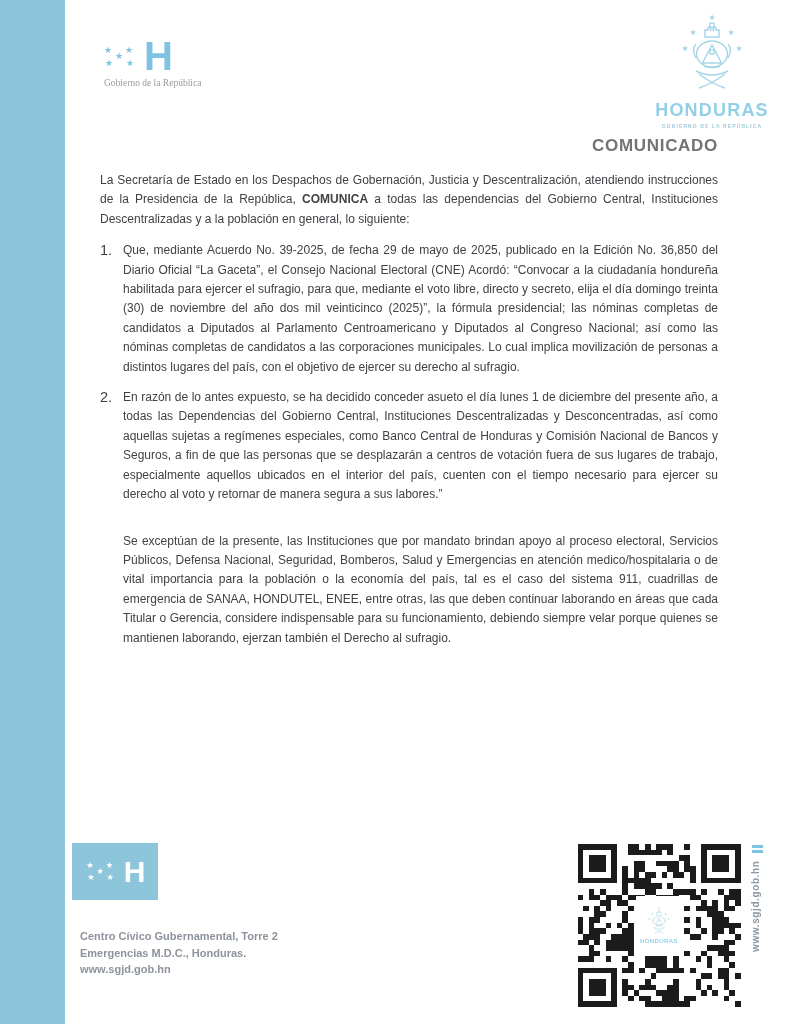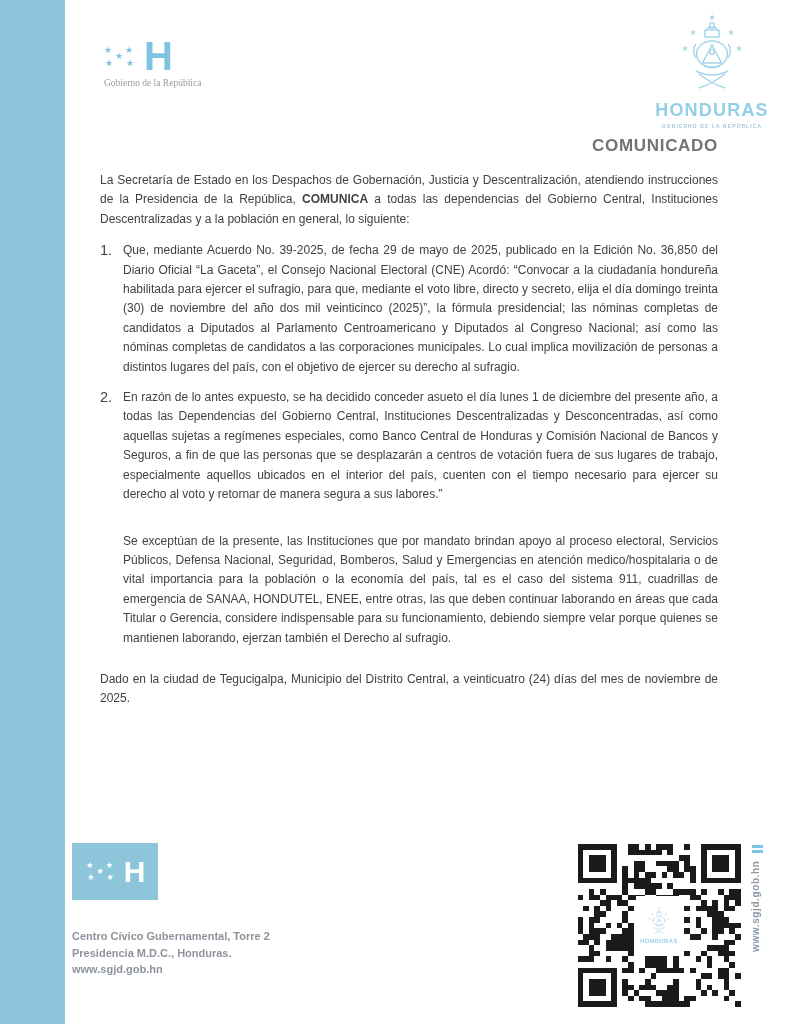--- a/index.html
+++ b/index.html
@@ -35,21 +35,21 @@
   .numbered .para{flex:1;}
   .exception{margin:27px 0 0 23px;}
   .closing{margin-top:22px;}
   .b{font-weight:bold;}
 
   
   .footer-logo{position:absolute;left:72px;top:843px;width:86px;height:57px;background:var(--accent-blue,#8dc6db);
     display:flex;align-items:center;justify-content:center;gap:6px;color:#ffffff;}
   .footer-logo .logo-h{color:#ffffff;font-size:30px;line-height:26px;}
   .footer-logo .stars5{transform:scale(.92);margin-top:3px;}
-  .footer-address{position:absolute;left:72px;top:928px;font-size:11px;font-weight:bold;line-height:16.5px;color:var(--footer-gray,#8d939c);}
+  .footer-address{position:absolute;left:80px;top:928px;font-size:11px;font-weight:bold;line-height:16.5px;color:var(--footer-gray,#8d939c);}
 
   .qr-wrap{position:absolute;left:575px;top:844px;width:168px;height:163px;}
   .qr-wrap svg{display:block;}
   .qr-center{position:absolute;left:61px;top:52px;width:46px;height:58px;background:#ffffff;
     display:flex;flex-direction:column;align-items:center;justify-content:center;color:var(--emblem-blue,#a6d5e7);}
   .qr-center-label{font-size:6px;font-weight:bold;letter-spacing:0.4px;color:var(--honduras-blue,#93cfe7);margin-top:1px;}
 
   .site-vertical{position:absolute;left:750px;top:845px;height:162px;width:16px;}
   .flag-bars{position:absolute;left:2px;top:0;width:11px;}
   .flag-bars i{display:block;height:3px;background:var(--logo-blue,#7ec3e1);margin-bottom:2px;}
@@ -129,37 +129,36 @@
       <p class="para" style="margin:0">Que, mediante Acuerdo No. 39-2025, de fecha 29 de mayo de 2025, publicado en la Edición No. 36,850 del Diario Oficial “La Gaceta”, el Consejo Nacional Electoral (CNE) Acordó: “Convocar a la ciudadanía hondureña habilitada para ejercer el sufragio, para que, mediante el voto libre, directo y secreto, elija el día domingo treinta (30) de noviembre del año dos mil veinticinco (2025)”, la fórmula presidencial; las nóminas completas de candidatos a Diputados al Parlamento Centroamericano y Diputados al Congreso Nacional; así como las nóminas completas de candidatos a las corporaciones municipales. Lo cual implica movilización de personas a distintos lugares del país, con el objetivo de ejercer su derecho al sufragio.</p>
     </div>
 
     <div class="numbered">
       <div class="num">2.</div>
       <p class="para" style="margin:0">En razón de lo antes expuesto, se ha decidido conceder asueto el día lunes 1 de diciembre del presente año, a todas las Dependencias del Gobierno Central, Instituciones Descentralizadas y Desconcentradas, así como aquellas sujetas a regímenes especiales, como Banco Central de Honduras y Comisión Nacional de Bancos y Seguros, a fin de que las personas que se desplazarán a centros de votación fuera de sus lugares de trabajo, especialmente aquellos ubicados en el interior del país, cuenten con el tiempo necesario para ejercer su derecho al voto y retornar de manera segura a sus labores.”</p>
     </div>
 
     <p class="para exception">Se exceptúan de la presente, las Instituciones que por mandato brindan apoyo al proceso electoral, Servicios Públicos, Defensa Nacional, Seguridad, Bomberos, Salud y Emergencias en atención medico/hospitalaria o de vital importancia para la población o la economía del país, tal es el caso del sistema 911, cuadrillas de emergencia de SANAA, HONDUTEL, ENEE, entre otras, las que deben continuar laborando en áreas que cada Titular o Gerencia, considere indispensable para su funcionamiento, debiendo siempre velar porque quienes se mantienen laborando, ejerzan también el Derecho al sufragio.</p>
 
-    <p class="para closing">Dado en la ciudad de Tegucigalpa, Municipio del Distrito Central, a veinticuatro (24) días del mes de noviembre de 2025.</p>
   </div>
 
   <div class="footer-logo">
     <span class="stars5">
         <span style="left: 0px; top: 0px;">★</span>
         <span style="left: 1px; top: 13px;">★</span>
         <span style="left: 11px; top: 6px;">★</span>
         <span style="left: 21px; top: 0px;">★</span>
         <span style="left: 22px; top: 13px;">★</span>
       </span>
     <span class="logo-h">H</span>
   </div>
 
   <div class="footer-address">
     <div>Centro Cívico Gubernamental, Torre 2</div>
-    <div>Presidencia M.D.C., Honduras.</div>
+    <div>Emergencias M.D.C., Honduras.</div>
     <div>www.sgjd.gob.hn</div>
   </div>
 
   <div class="qr-wrap">
     <svg id="qr-svg" width="168" height="163" viewBox="0 0 29 29" shape-rendering="crispEdges">
         <rect x="9" y="0" width="1" height="1" fill="#1b1b1b"></rect>
         <rect x="10" y="0" width="1" height="1" fill="#1b1b1b"></rect>
         <rect x="12" y="0" width="1" height="1" fill="#1b1b1b"></rect>
         <rect x="14" y="0" width="1" height="1" fill="#1b1b1b"></rect>
         <rect x="15" y="0" width="1" height="1" fill="#1b1b1b"></rect>

